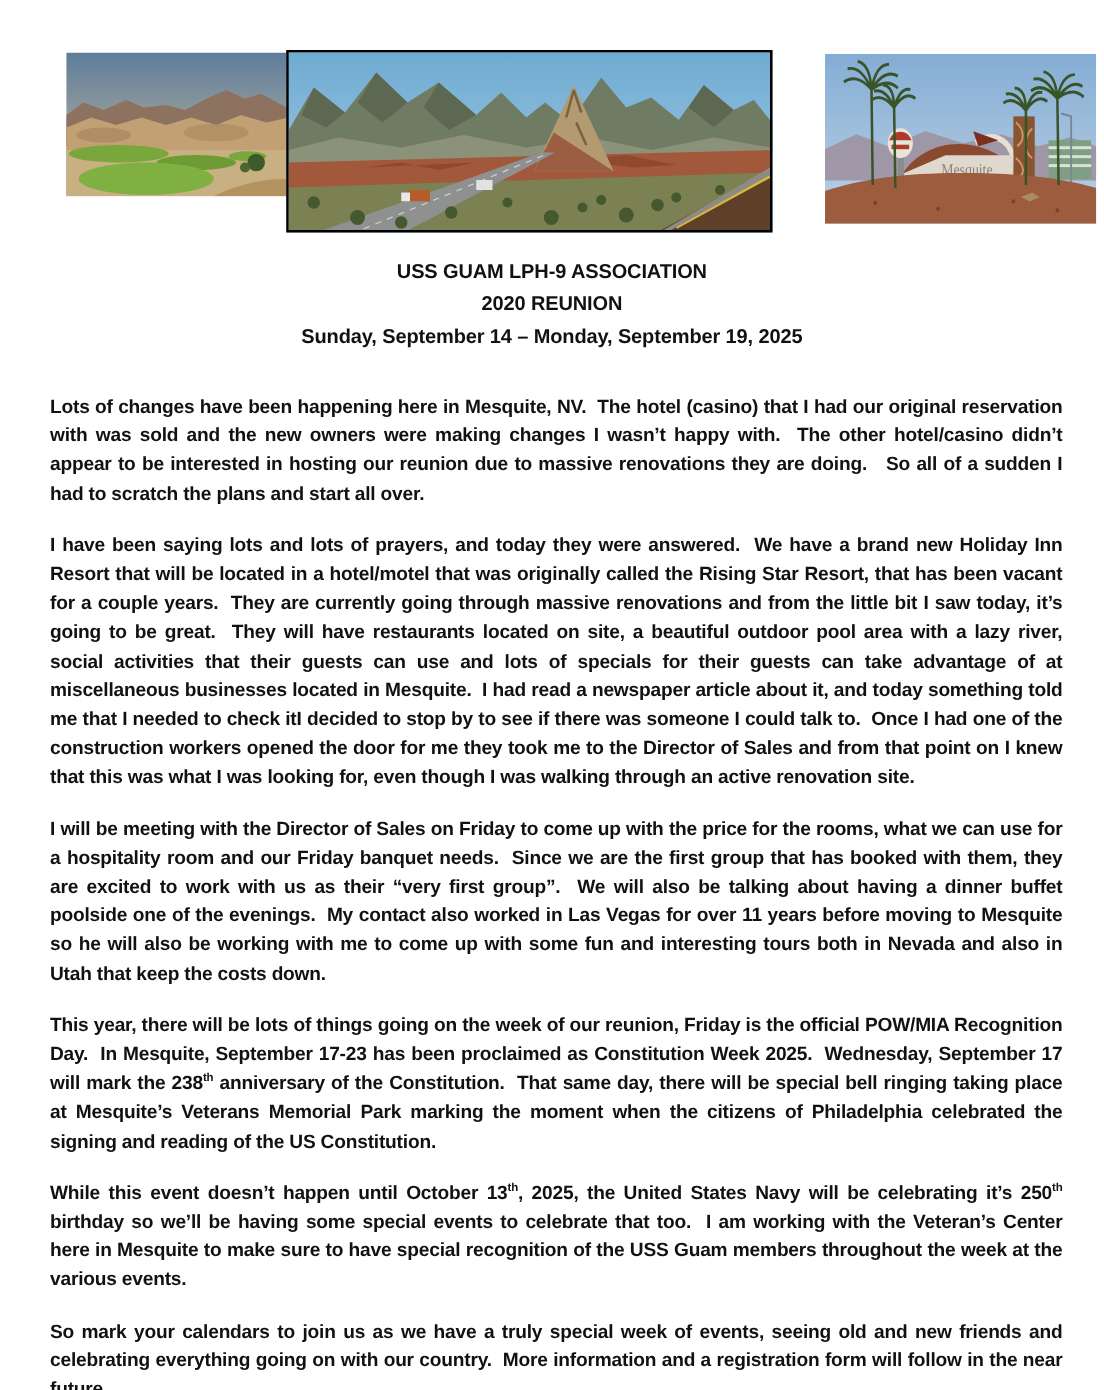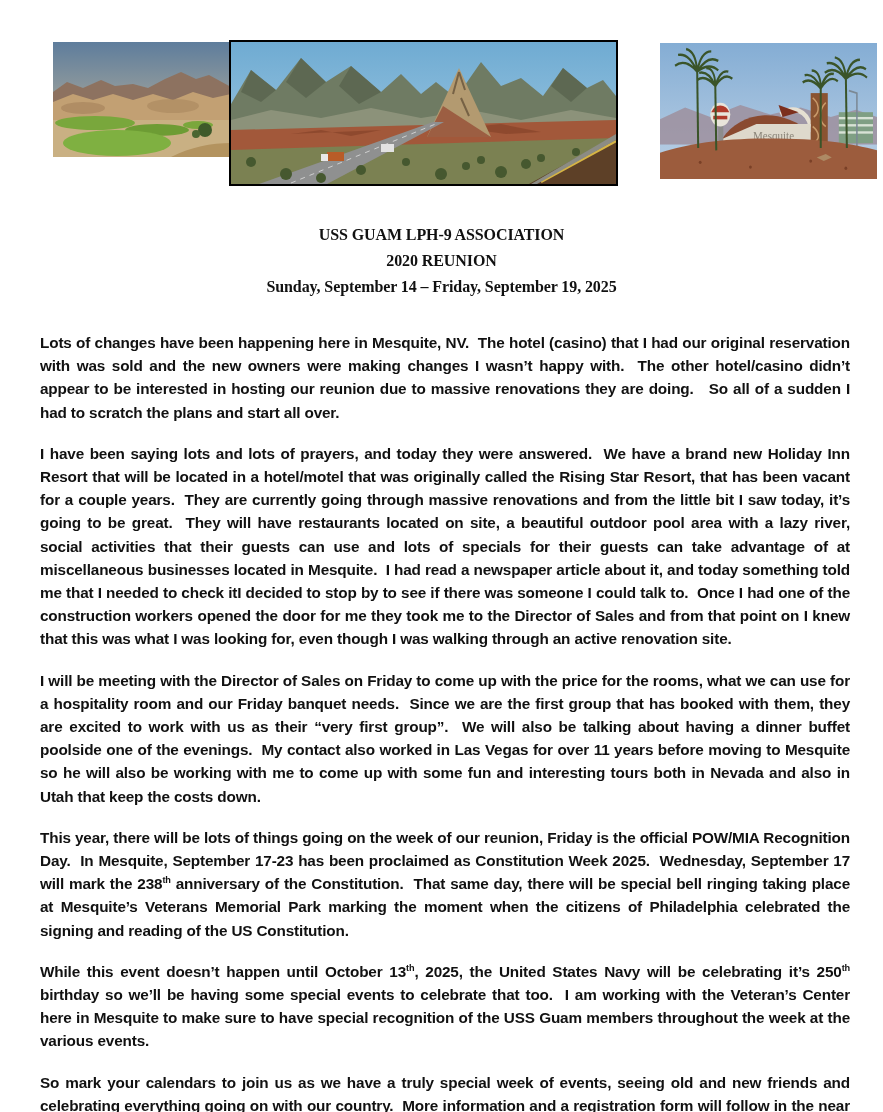--- a/index.html
+++ b/index.html
@@ -8,22 +8,22 @@
     font-family:"Liberation Sans", sans-serif; color:#111111;
   }
   .collage { position:relative; height:188px; }
   .photo { position:absolute; display:block; }
   .photo svg { display:block; width:100%; height:100%; }
   .photo-left  { left:53px;  top:42px; width:178px; height:115px; z-index:1; }
   .photo-right { left:619px; top:43px; width:217px; height:136px; z-index:1;margin-left:41px; }
   .photo-mid   { left:229px; top:40px; width:385px; height:142px; z-index:2;
                  border:2px solid #000; background:#9cc8e0; }
   .title-block {
-    margin-top:34px; text-align:center; font-weight:bold;
-    font-size:16px; line-height:26px; letter-spacing:-0.1px;font-family:Liberation Serif, serif;
+    margin-top:17px; text-align:center; font-weight:bold;
+    font-size:16px; line-height:26px; letter-spacing:-0.1px;
   }
   .body-text {
     margin:31px 33px 0 40px; font-weight:bold; font-size:15.3px;
     line-height:23.2px; letter-spacing:-0.15px;
     text-align:justify; text-justify:inter-word;
   }
   .para { margin:0 0 18px 0; }
   .para:last-child { margin-top:13px; }
   sup { font-size:0.6em; line-height:0; vertical-align:super; }
   .sign-text { font-family:"Liberation Serif", serif; }
@@ -155,21 +155,21 @@
         <path d="M298,142 L385,94 385,142 Z" fill="#5d4027"></path>
         <path d="M310,140 L385,99" stroke="#d7b544" stroke-width="2.5" fill="none"></path>
         <path d="M300,142 L385,92 385,98 306,142 Z" fill="#8c8c84"></path>
       </svg>
     </div>
   </div>
 
   <div class="title-block">
     <div>USS GUAM LPH-9 ASSOCIATION</div>
     <div>2020 REUNION</div>
-    <div>Sunday, September 14 – Friday, September 19, 2025</div>
+    <div>Sunday, September 14 – Monday, September 19, 2025</div>
   </div>
 
   <div class="body-text">
       <div class="para">Lots of changes have been happening here in Mesquite, NV.&nbsp; The hotel (casino) that I had our original reservation with was sold and the new owners were making changes I wasn’t happy with.&nbsp; The other hotel/casino didn’t appear to be interested in hosting our reunion due to massive renovations they are doing. &nbsp; So all of a sudden I had to scratch the plans and start all over.</div>
       <div class="para">I have been saying lots and lots of prayers, and today they were answered.&nbsp; We have a brand new Holiday Inn Resort that will be located in a hotel/motel that was originally called the Rising Star Resort, that has been vacant for a couple years.&nbsp; They are currently going through massive renovations and from the little bit I saw today, it’s going to be great.&nbsp; They will have restaurants located on site, a beautiful outdoor pool area with a lazy river, social activities that their guests can use and lots of specials for their guests can take advantage of at miscellaneous businesses located in Mesquite.&nbsp; I had read a newspaper article about it, and today something told me that I needed to check itI decided to stop by to see if there was someone I could talk to.&nbsp; Once I had one of the construction workers opened the door for me they took me to the Director of Sales and from that point on I knew that this was what I was looking for, even though I was walking through an active renovation site.</div>
       <div class="para">I will be meeting with the Director of Sales on Friday to come up with the price for the rooms, what we can use for a hospitality room and our Friday banquet needs.&nbsp; Since we are the first group that has booked with them, they are excited to work with us as their “very first group”.&nbsp; We will also be talking about having a dinner buffet poolside one of the evenings.&nbsp; My contact also worked in Las Vegas for over 11 years before moving to Mesquite so he will also be working with me to come up with some fun and interesting tours both in Nevada and also in Utah that keep the costs down.</div>
       <div class="para">This year, there will be lots of things going on the week of our reunion, Friday is the official POW/MIA Recognition Day.&nbsp; In Mesquite, September 17-23 has been proclaimed as Constitution Week 2025.&nbsp; Wednesday, September 17 will mark the 238<sup>th</sup> anniversary of the Constitution.&nbsp; That same day, there will be special bell ringing taking place at Mesquite’s Veterans Memorial Park marking the moment when the citizens of Philadelphia celebrated the signing and reading of the US Constitution.</div>
       <div class="para">While this event doesn’t happen until October 13<sup>th</sup>, 2025, the United States Navy will be celebrating it’s 250<sup>th</sup> birthday so we’ll be having some special events to celebrate that too.&nbsp; I am working with the Veteran’s Center here in Mesquite to make sure to have special recognition of the USS Guam members throughout the week at the various events.</div>
       <div class="para">So mark your calendars to join us as we have a truly special week of events, seeing old and new friends and celebrating everything going on with our country.&nbsp; More information and a registration form will follow in the near future.</div>
     </div>

